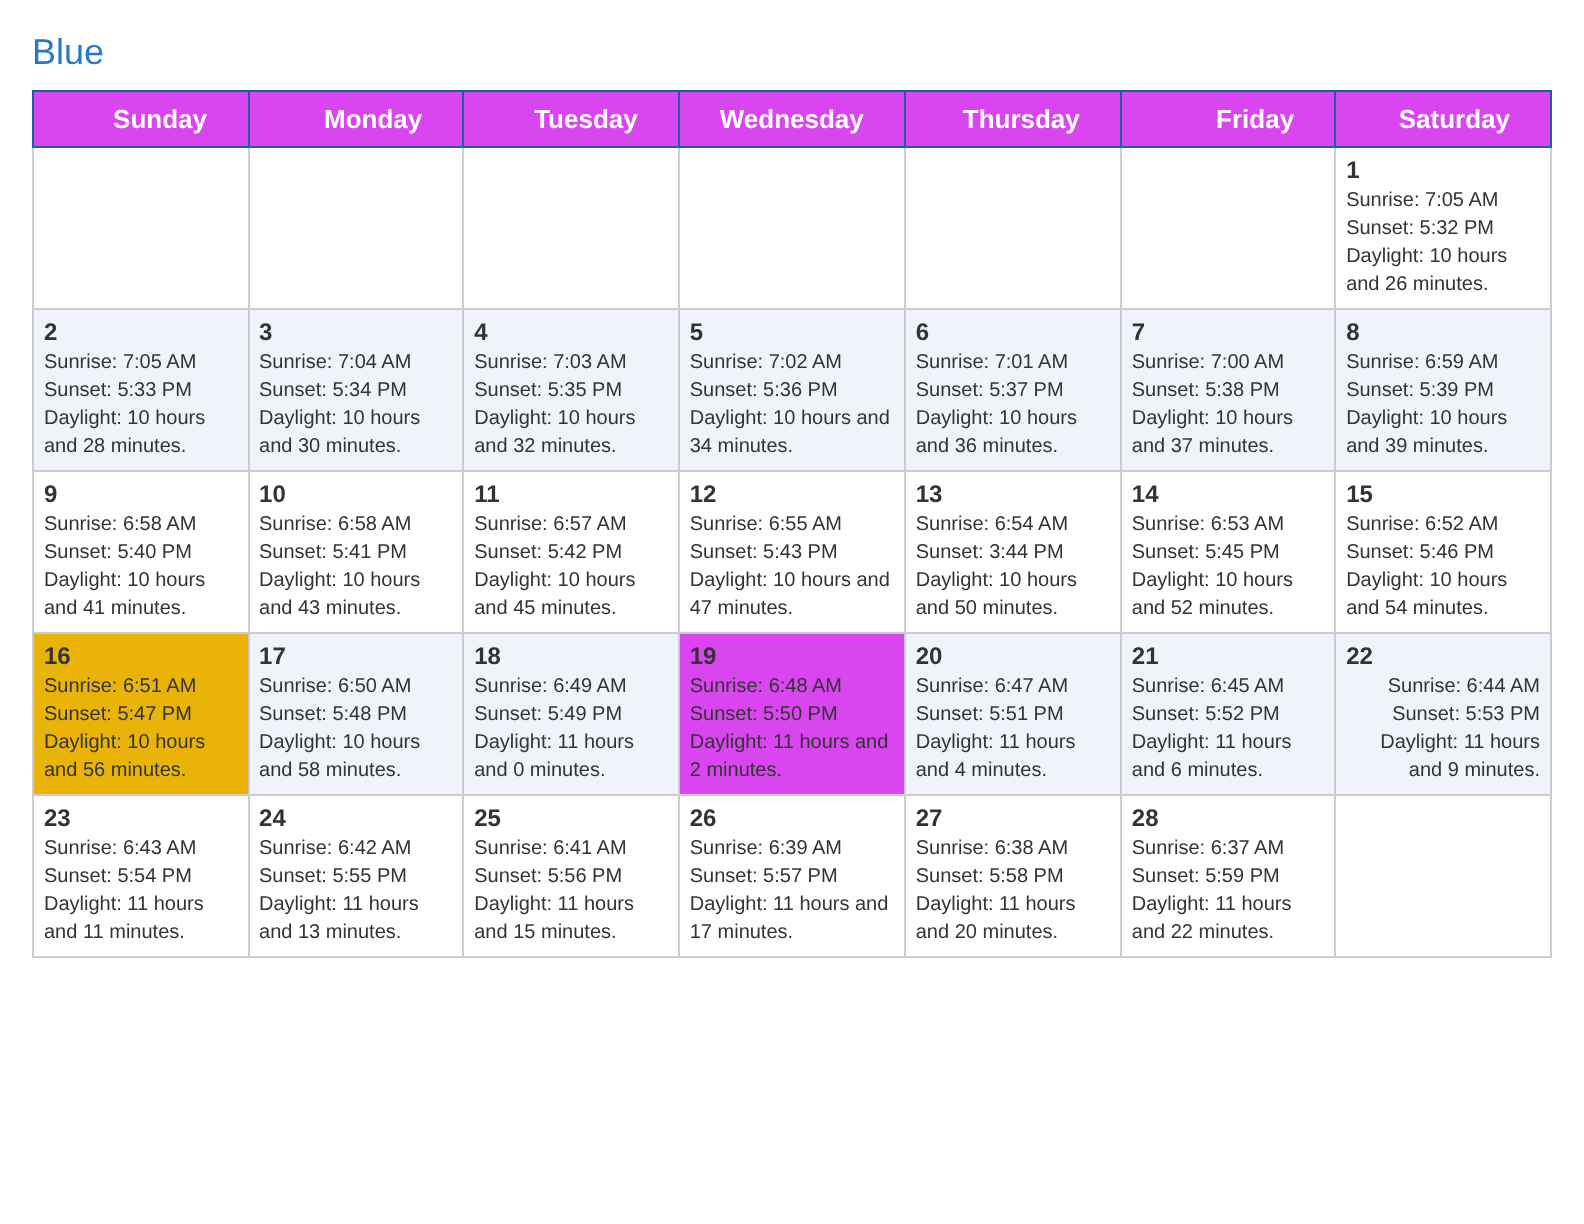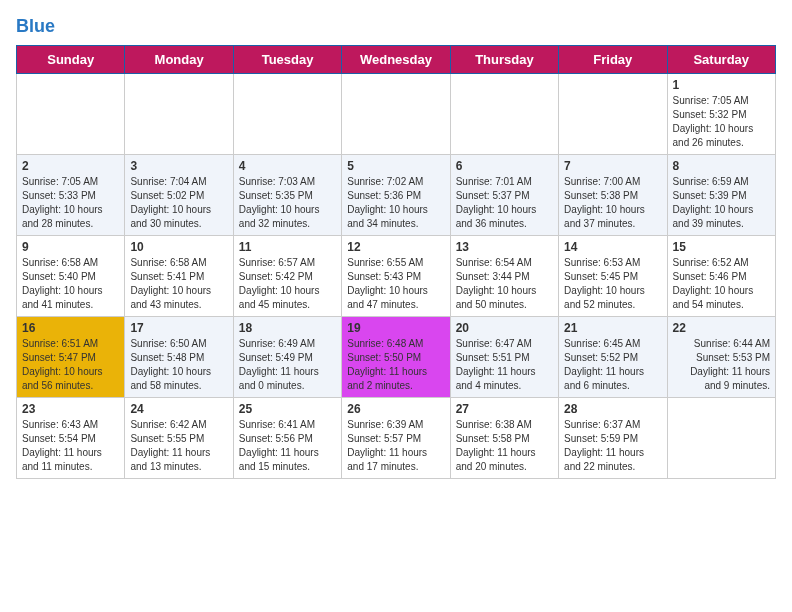--- a/index.html
+++ b/index.html
@@ -38,26 +38,26 @@
       font-size: 15px;
       color: #555;
       margin-top: 2px;
     }
     .calendar {
       width: 100%;
       border-collapse: collapse;
       margin-top: 8px;
     }
     .calendar th {
-      background: #be185d;
+      background: #d946ef;
       color: #fff;
       font-size: 13px;
       font-weight: bold;
-      padding: 6px 8px;
-      text-align: center;
+      padding: 6px 20px;
+      text-align: right;
       border: 1px solid #1a5fa8;
     }
     .calendar td {
       border: 1px solid #ccc;
       vertical-align: top;
       padding: 4px 5px;
       font-size: 10.5px;
       color: #333;
       width: calc(100% / 7);
       min-height: 80px;
@@ -80,21 +80,21 @@
     .empty-cell {
       background: #fff !important;
     }
   </style>
 </head>
 <body>
 
 <div class="header">
   <div class="logo">
     <div>
-      <span style="font-size:18px;font-weight:bold;color:#2979c4;margin-top:13px;">Blue</span>
+      <span style="font-size:18px;font-weight:normal;color:#2979c4;margin-top:13px;">Blue</span>
     </div>
   </div>
   <div class="title-block">
     <div class="month-year"></div>
     <div class="location"></div>
   </div>
 </div>
 
 <table class="calendar">
   <thead>
@@ -126,21 +126,21 @@
       <tr>
         <td style="background: rgb(240, 244, 250);">
           <span class="day-num">2</span>
           <div class="day-info" style="white-space: pre-line;">Sunrise: 7:05 AM
 Sunset: 5:33 PM
 Daylight: 10 hours and 28 minutes.</div>
         </td>
         <td style="background: rgb(240, 244, 250);">
           <span class="day-num">3</span>
           <div class="day-info" style="white-space: pre-line;">Sunrise: 7:04 AM
-Sunset: 5:02 PM
+Sunset: 5:34 PM
 Daylight: 10 hours and 30 minutes.</div>
         </td>
         <td style="background: rgb(240, 244, 250);">
           <span class="day-num">4</span>
           <div class="day-info" style="white-space: pre-line;">Sunrise: 7:03 AM
 Sunset: 5:35 PM
 Daylight: 10 hours and 32 minutes.</div>
         </td>
         <td style="background: rgb(240, 244, 250);">
           <span class="day-num">5</span>

